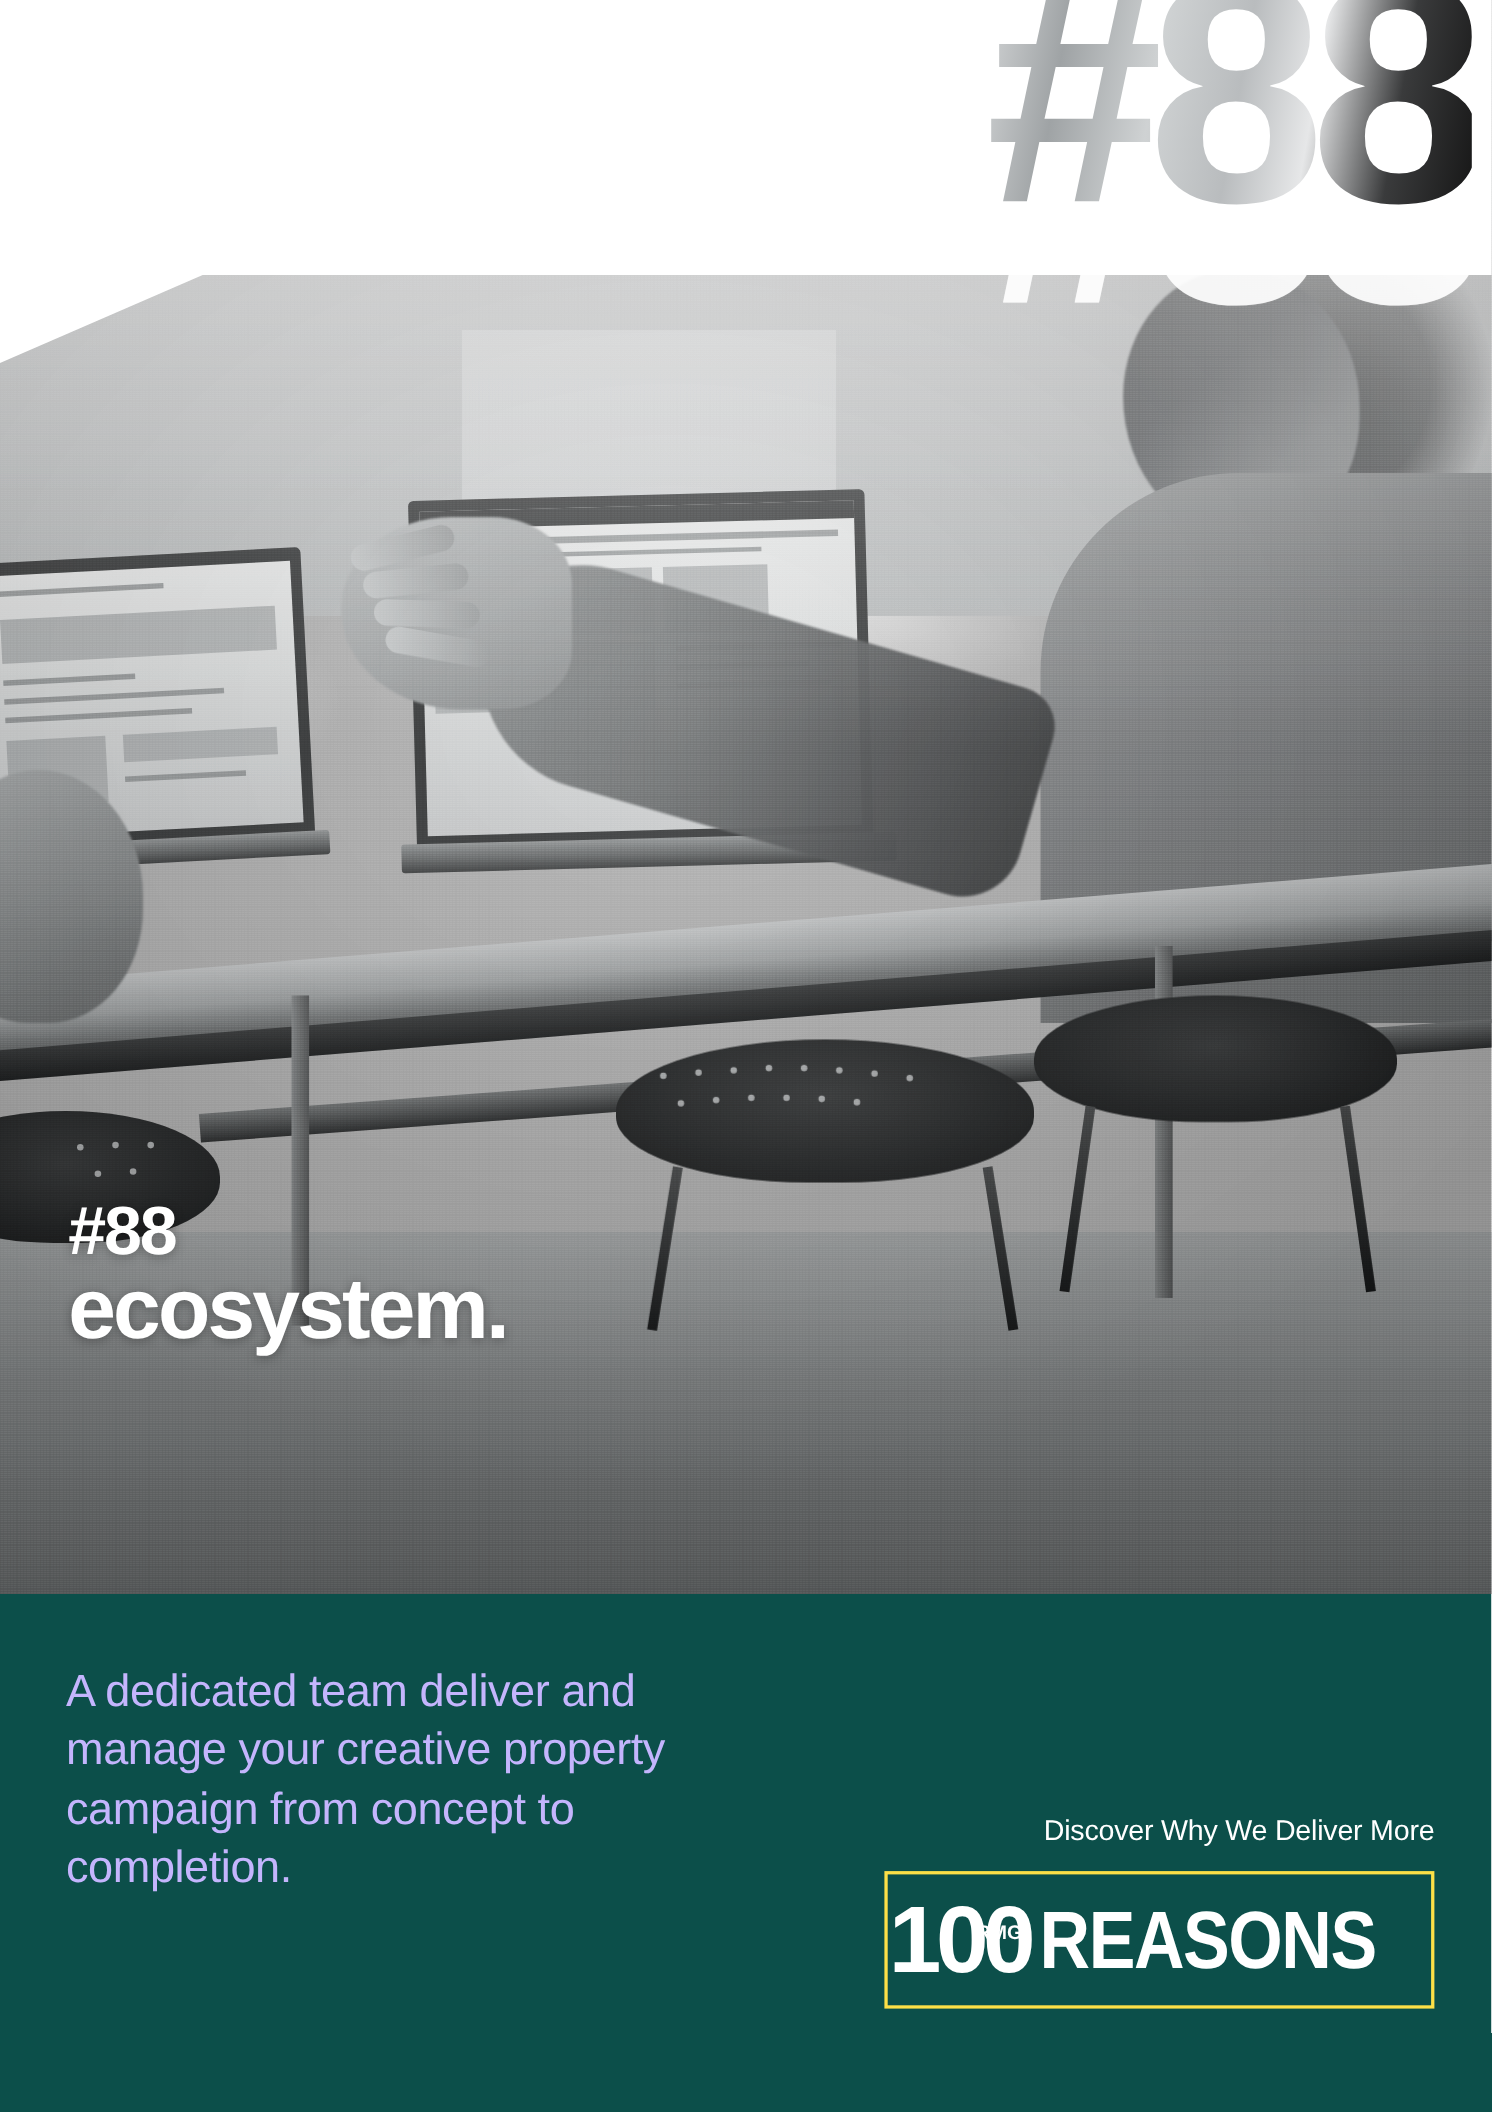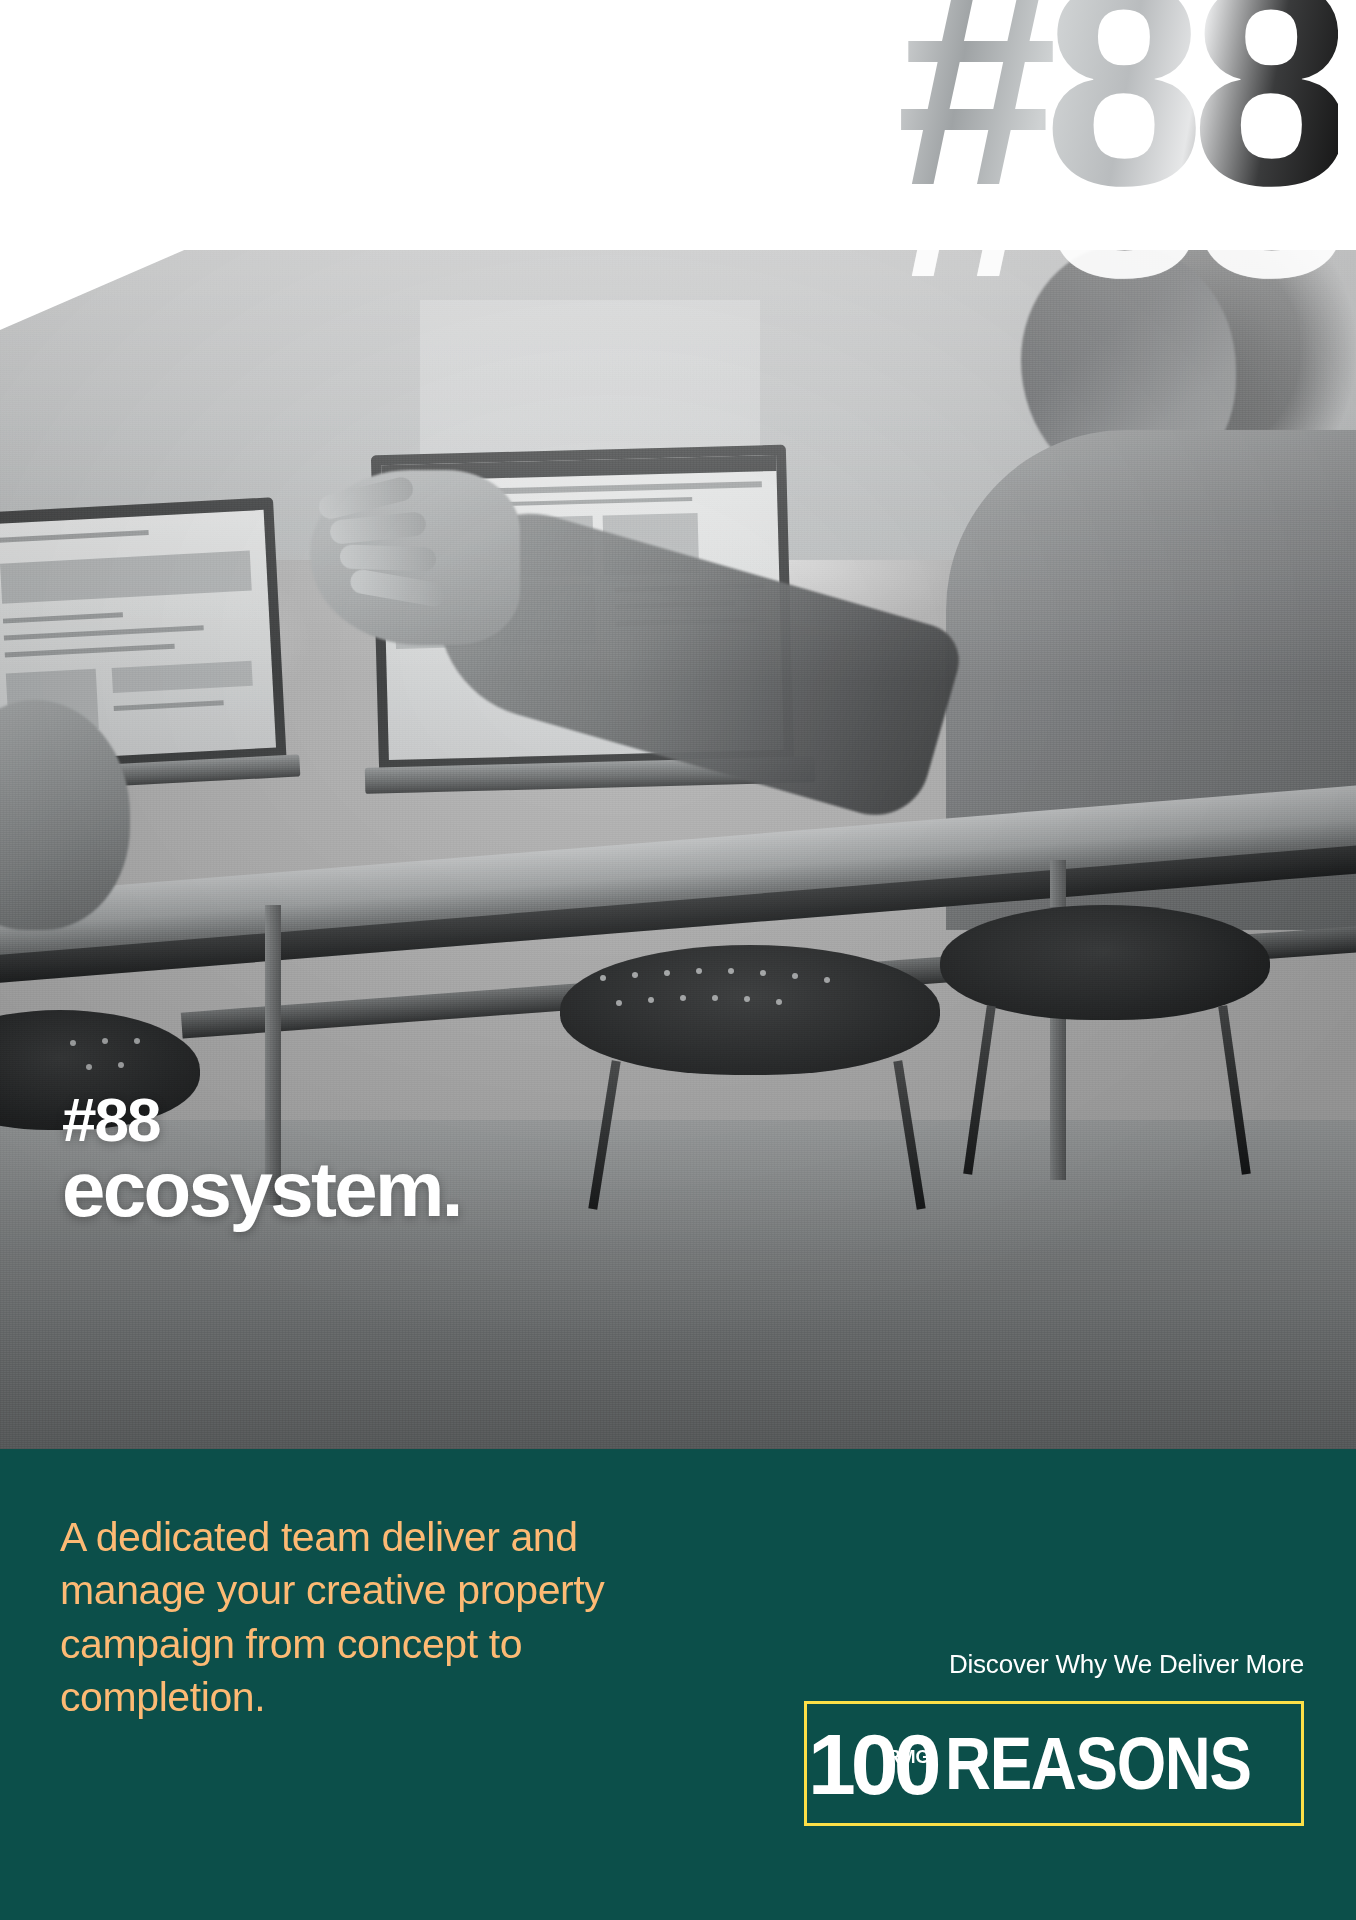--- a/index.html
+++ b/index.html
@@ -276,21 +276,21 @@
     position:absolute;
     left:0; top:1449px;
     width:1356px; height:471px;
     background:#0c4f4a;
     z-index:7;
   }
   .body-copy{
     position:absolute;
     left:60px; top:62px;
     width:620px;
-    color:#fdba74;
+    color:#c4b5fd;
     font-size:41px;
     line-height:1.30;
     font-weight:400;
     letter-spacing:-.4px;
   }
   .tagline{
     position:absolute;
     right:52px;
     top:200px;
     color:#ffffff;

